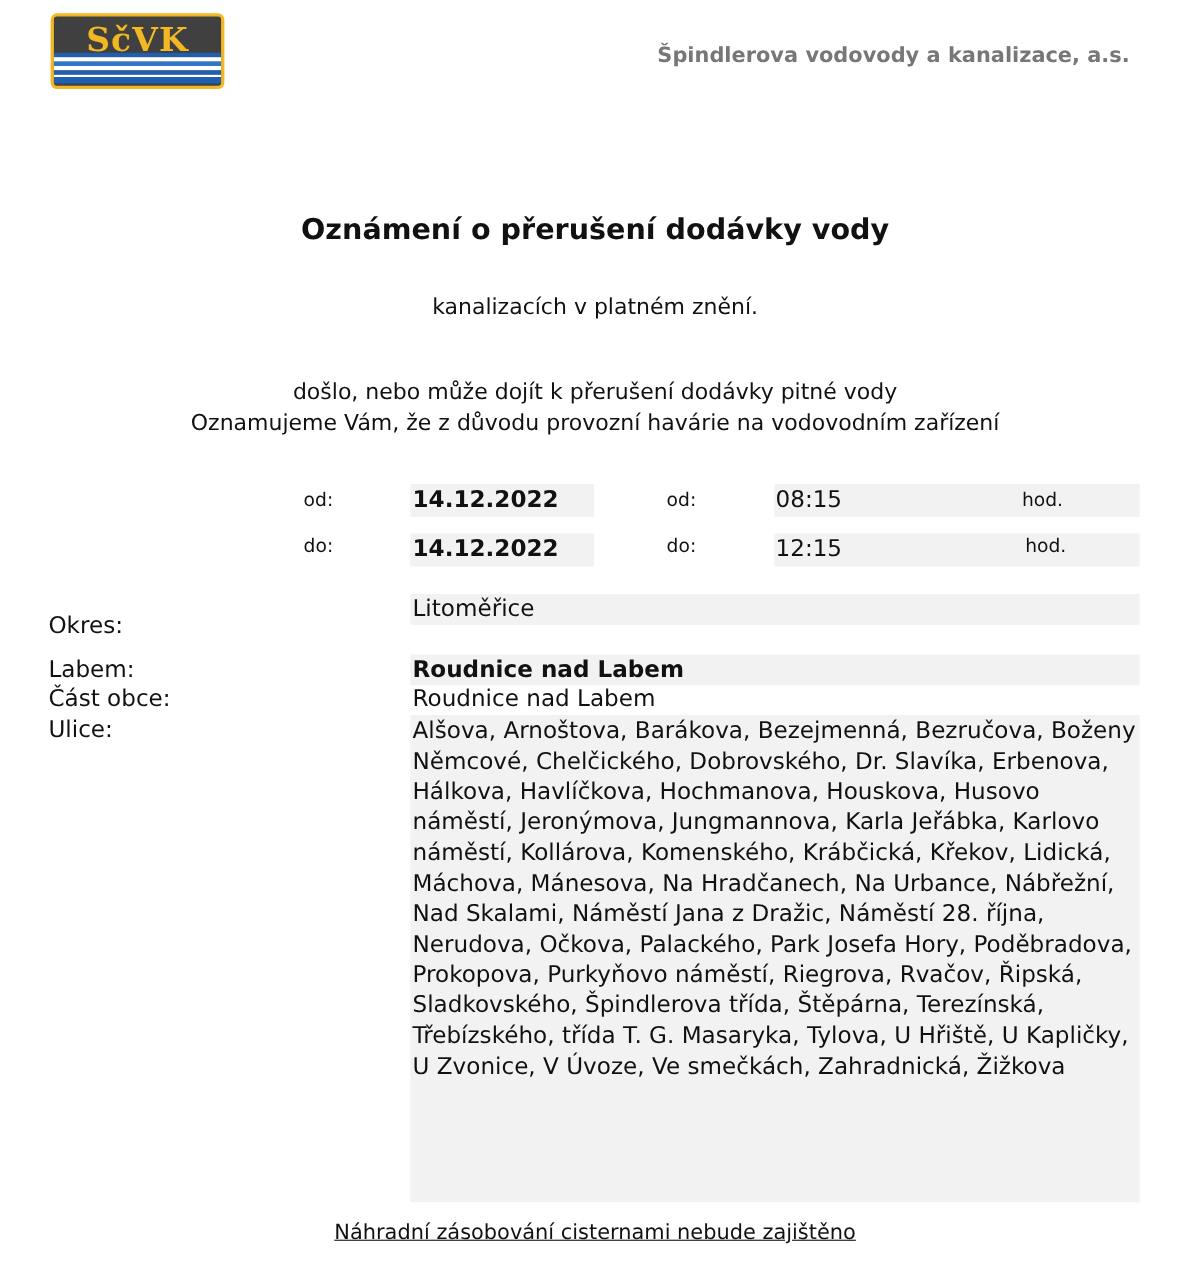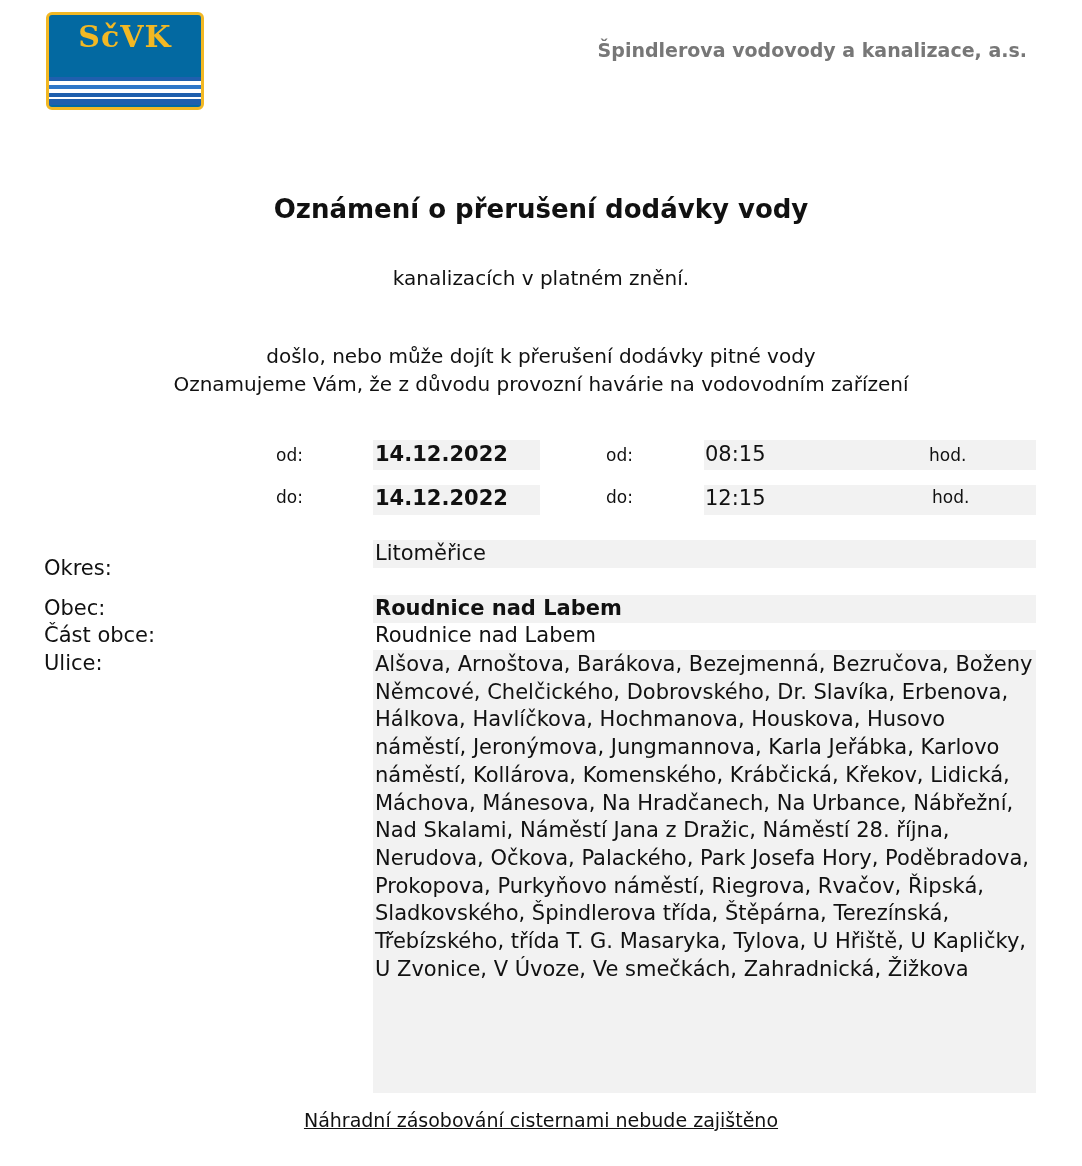--- a/index.html
+++ b/index.html
@@ -1,23 +1,23 @@
 <!DOCTYPE html>
 <html><head>
 <meta charset="utf-8">
 <style>
   html, body { margin: 0; padding: 0; background: #ffffff; }
   body {
     width: 1082px; height: 1166px; position: relative; overflow: hidden;
     font-family: "DejaVu Sans", sans-serif; color: #111;
   }
   .logo {
-    position: absolute; left: 46px; top: 12px; width: 158px; height: 98px;
+    position: absolute; left: 46px; top: 12px; width: 158px; height: 69px;
     box-sizing: border-box; border: 3px solid #f2b824; border-radius: 6px;
-    background: #0369a1; overflow: hidden;
+    background: #404040; overflow: hidden;
   }
   .logo-text {
     position: absolute; left: 0; right: 0; top: 4px; text-align: center;
     font-family: "DejaVu Serif", serif; font-weight: bold; font-size: 30px;
     color: #f2b824; letter-spacing: 1px; line-height: 36px;
   }
   .logo-stripes { position: absolute; left: 0; right: 0; bottom: 0; height: 30px; }
   .logo-stripes div { height: 4px; }
   .s-dark { background: #1f5fae; }
   .s-light { background: #ffffff; }
@@ -91,21 +91,21 @@
 <div class="val b" style="left:375px;top:486px;">14.12.2022</div>
 <div class="lbl" style="left:606px;top:487px;">do:</div>
 <div class="val" style="left:705px;top:486px;">12:15</div>
 <div class="lbl" style="left:932px;top:487px;">hod.</div>
 
 <div class="shade" style="left:373px;top:540px;width:663px;height:28px;"></div>
 <div class="field-label" style="top:556px;">Okres:</div>
 <div class="val" style="left:375px;top:541px;">Litoměřice</div>
 
 <div class="shade" style="left:373px;top:595px;width:663px;height:28px;"></div>
-<div class="field-label" style="top:596px;">Obec:</div>
+<div class="field-label" style="top:596px;">Labem:</div>
 <div class="val b" style="left:375px;top:596px;">Roudnice nad Labem</div>
 
 <div class="field-label" style="top:623px;">Část obce:</div>
 <div class="val" style="left:375px;top:623px;">Roudnice nad Labem</div>
 
 <div class="shade" style="left:373px;top:650px;width:663px;height:443px;"></div>
 <div class="field-label" style="top:651px;">Ulice:</div>
 <div class="streets">Alšova, Arnoštova, Barákova, Bezejmenná, Bezručova, Boženy Němcové, Chelčického, Dobrovského, Dr. Slavíka, Erbenova, Hálkova, Havlíčkova, Hochmanova, Houskova, Husovo náměstí, Jeronýmova, Jungmannova, Karla Jeřábka, Karlovo náměstí, Kollárova, Komenského, Krábčická, Křekov, Lidická, Máchova, Mánesova, Na Hradčanech, Na Urbance, Nábřežní, Nad Skalami, Náměstí Jana z Dražic, Náměstí 28. října, Nerudova, Očkova, Palackého, Park Josefa Hory, Poděbradova, Prokopova, Purkyňovo náměstí, Riegrova, Rvačov, Řipská, Sladkovského, Špindlerova třída, Štěpárna, Terezínská, Třebízského, třída T. G. Masaryka, Tylova, U Hřiště, U Kapličky, U Zvonice, V Úvoze, Ve smečkách, Zahradnická, Žižkova</div>
 
 <div class="footer">Náhradní zásobování cisternami nebude zajištěno</div>

